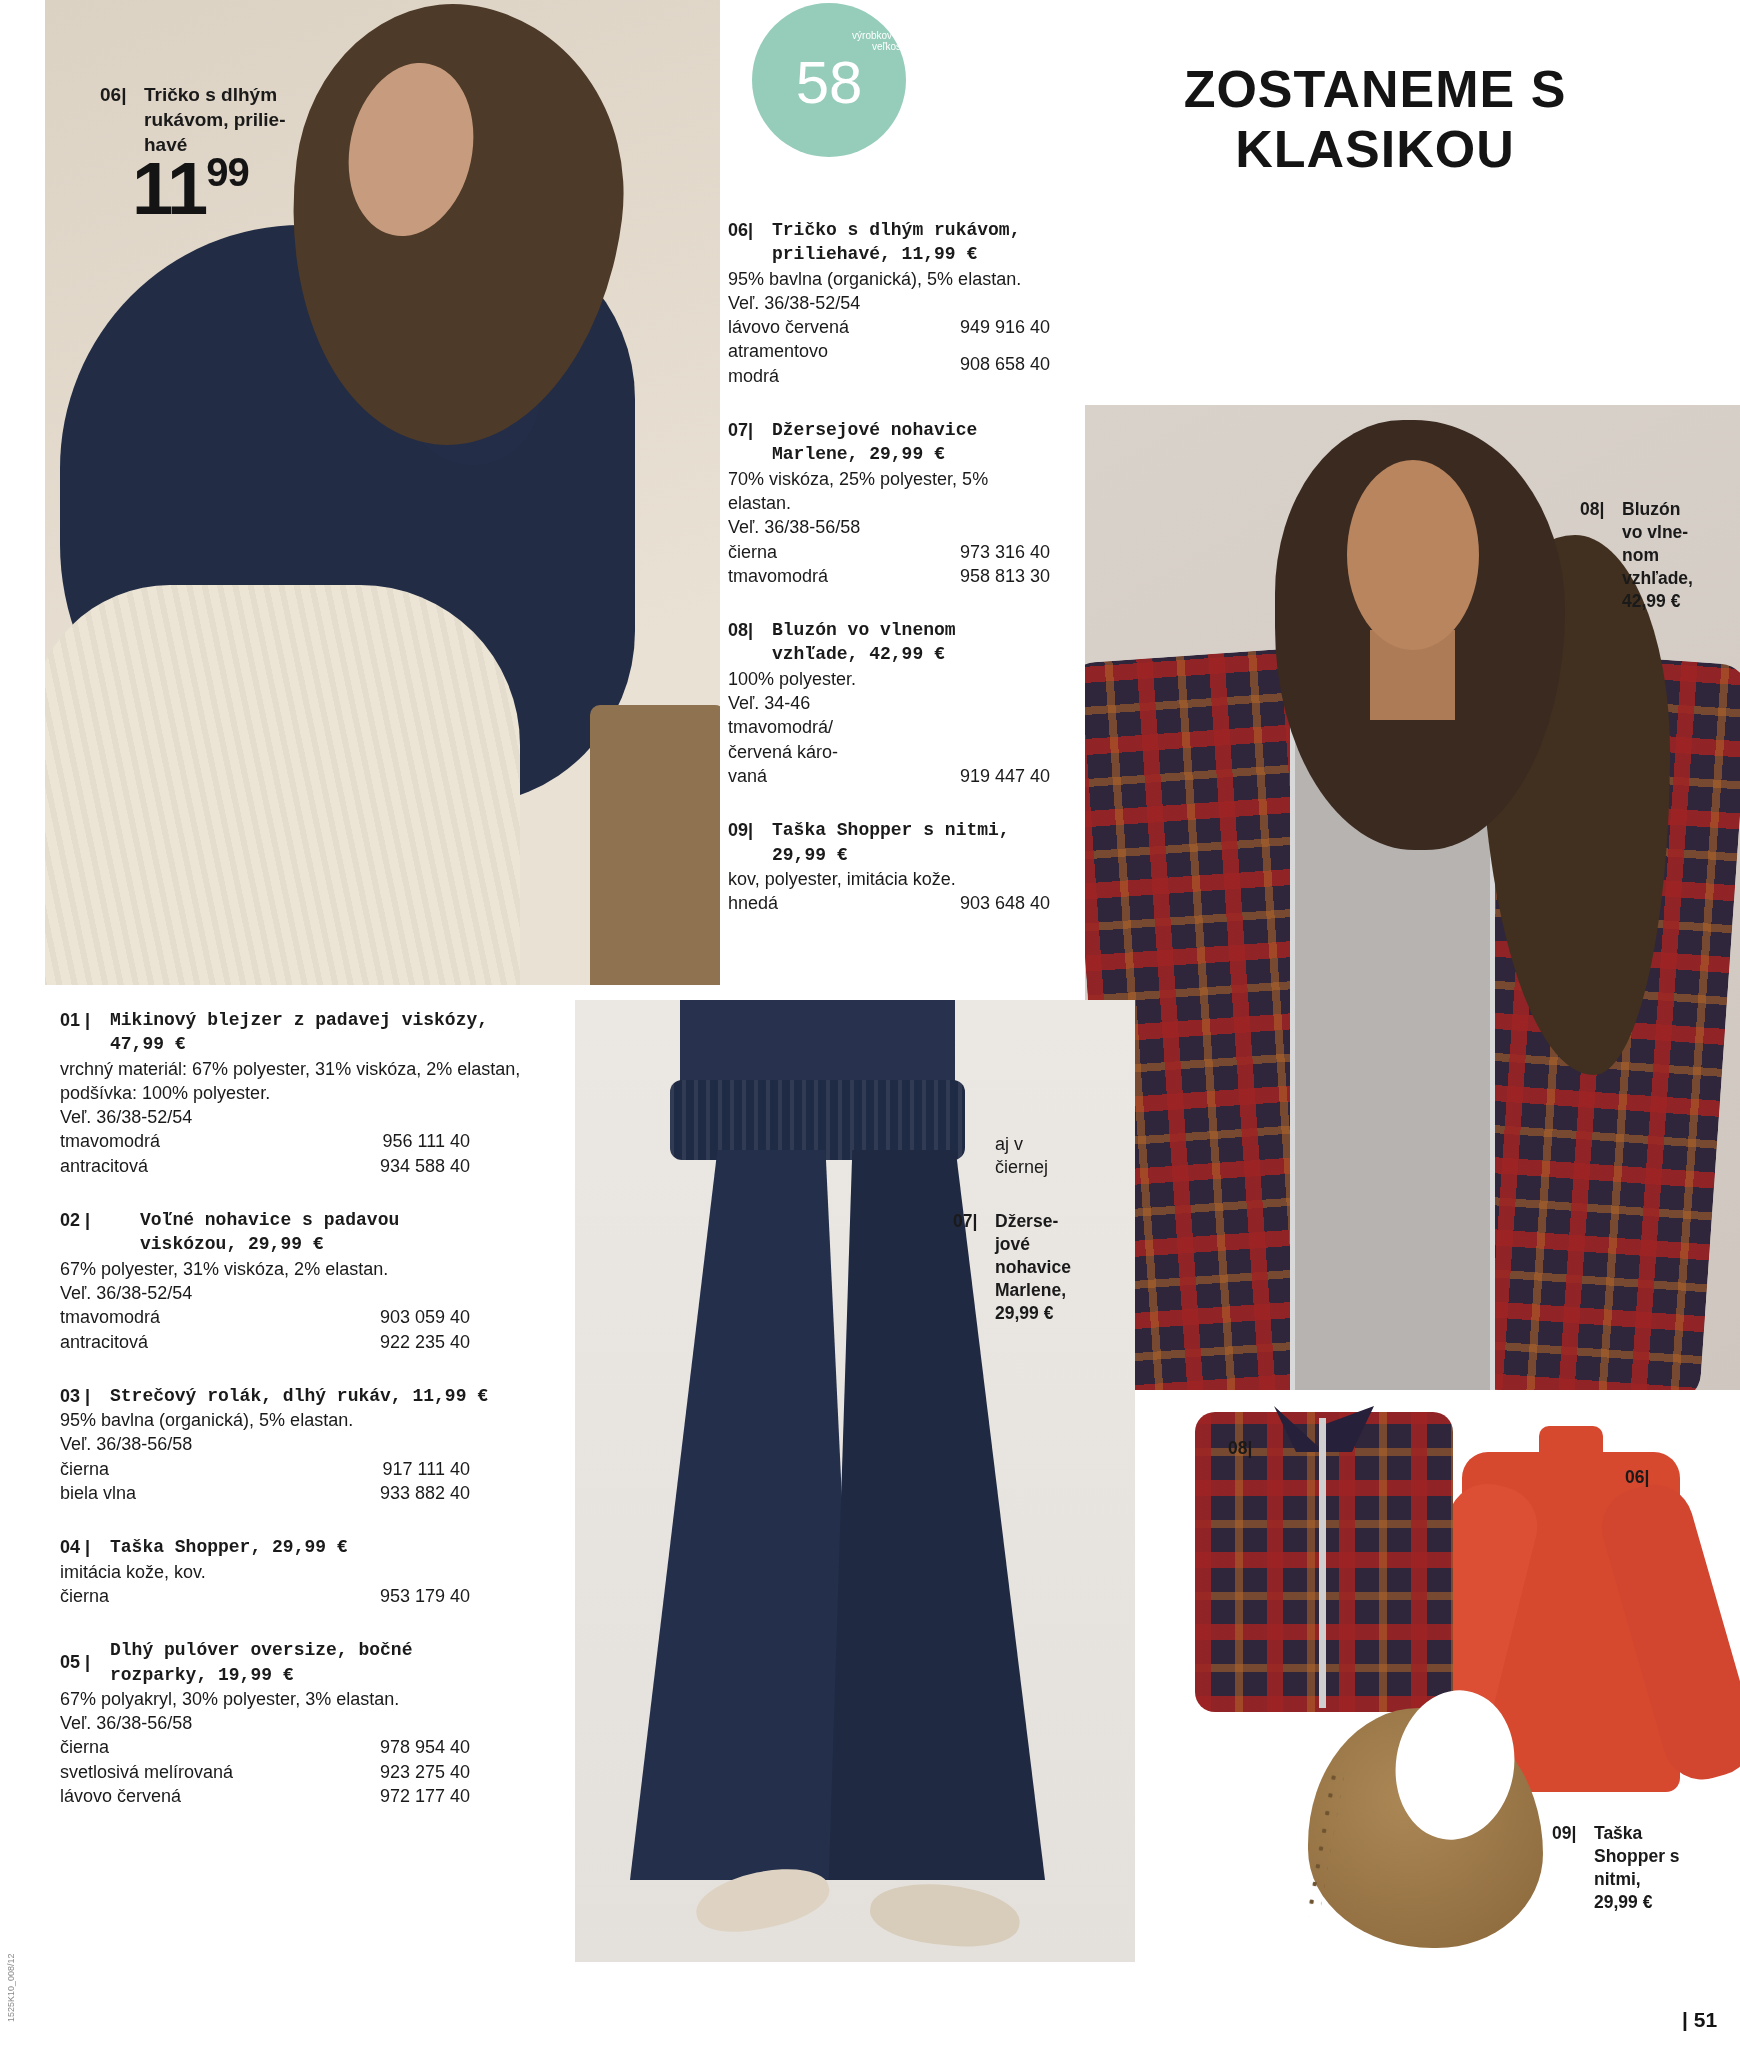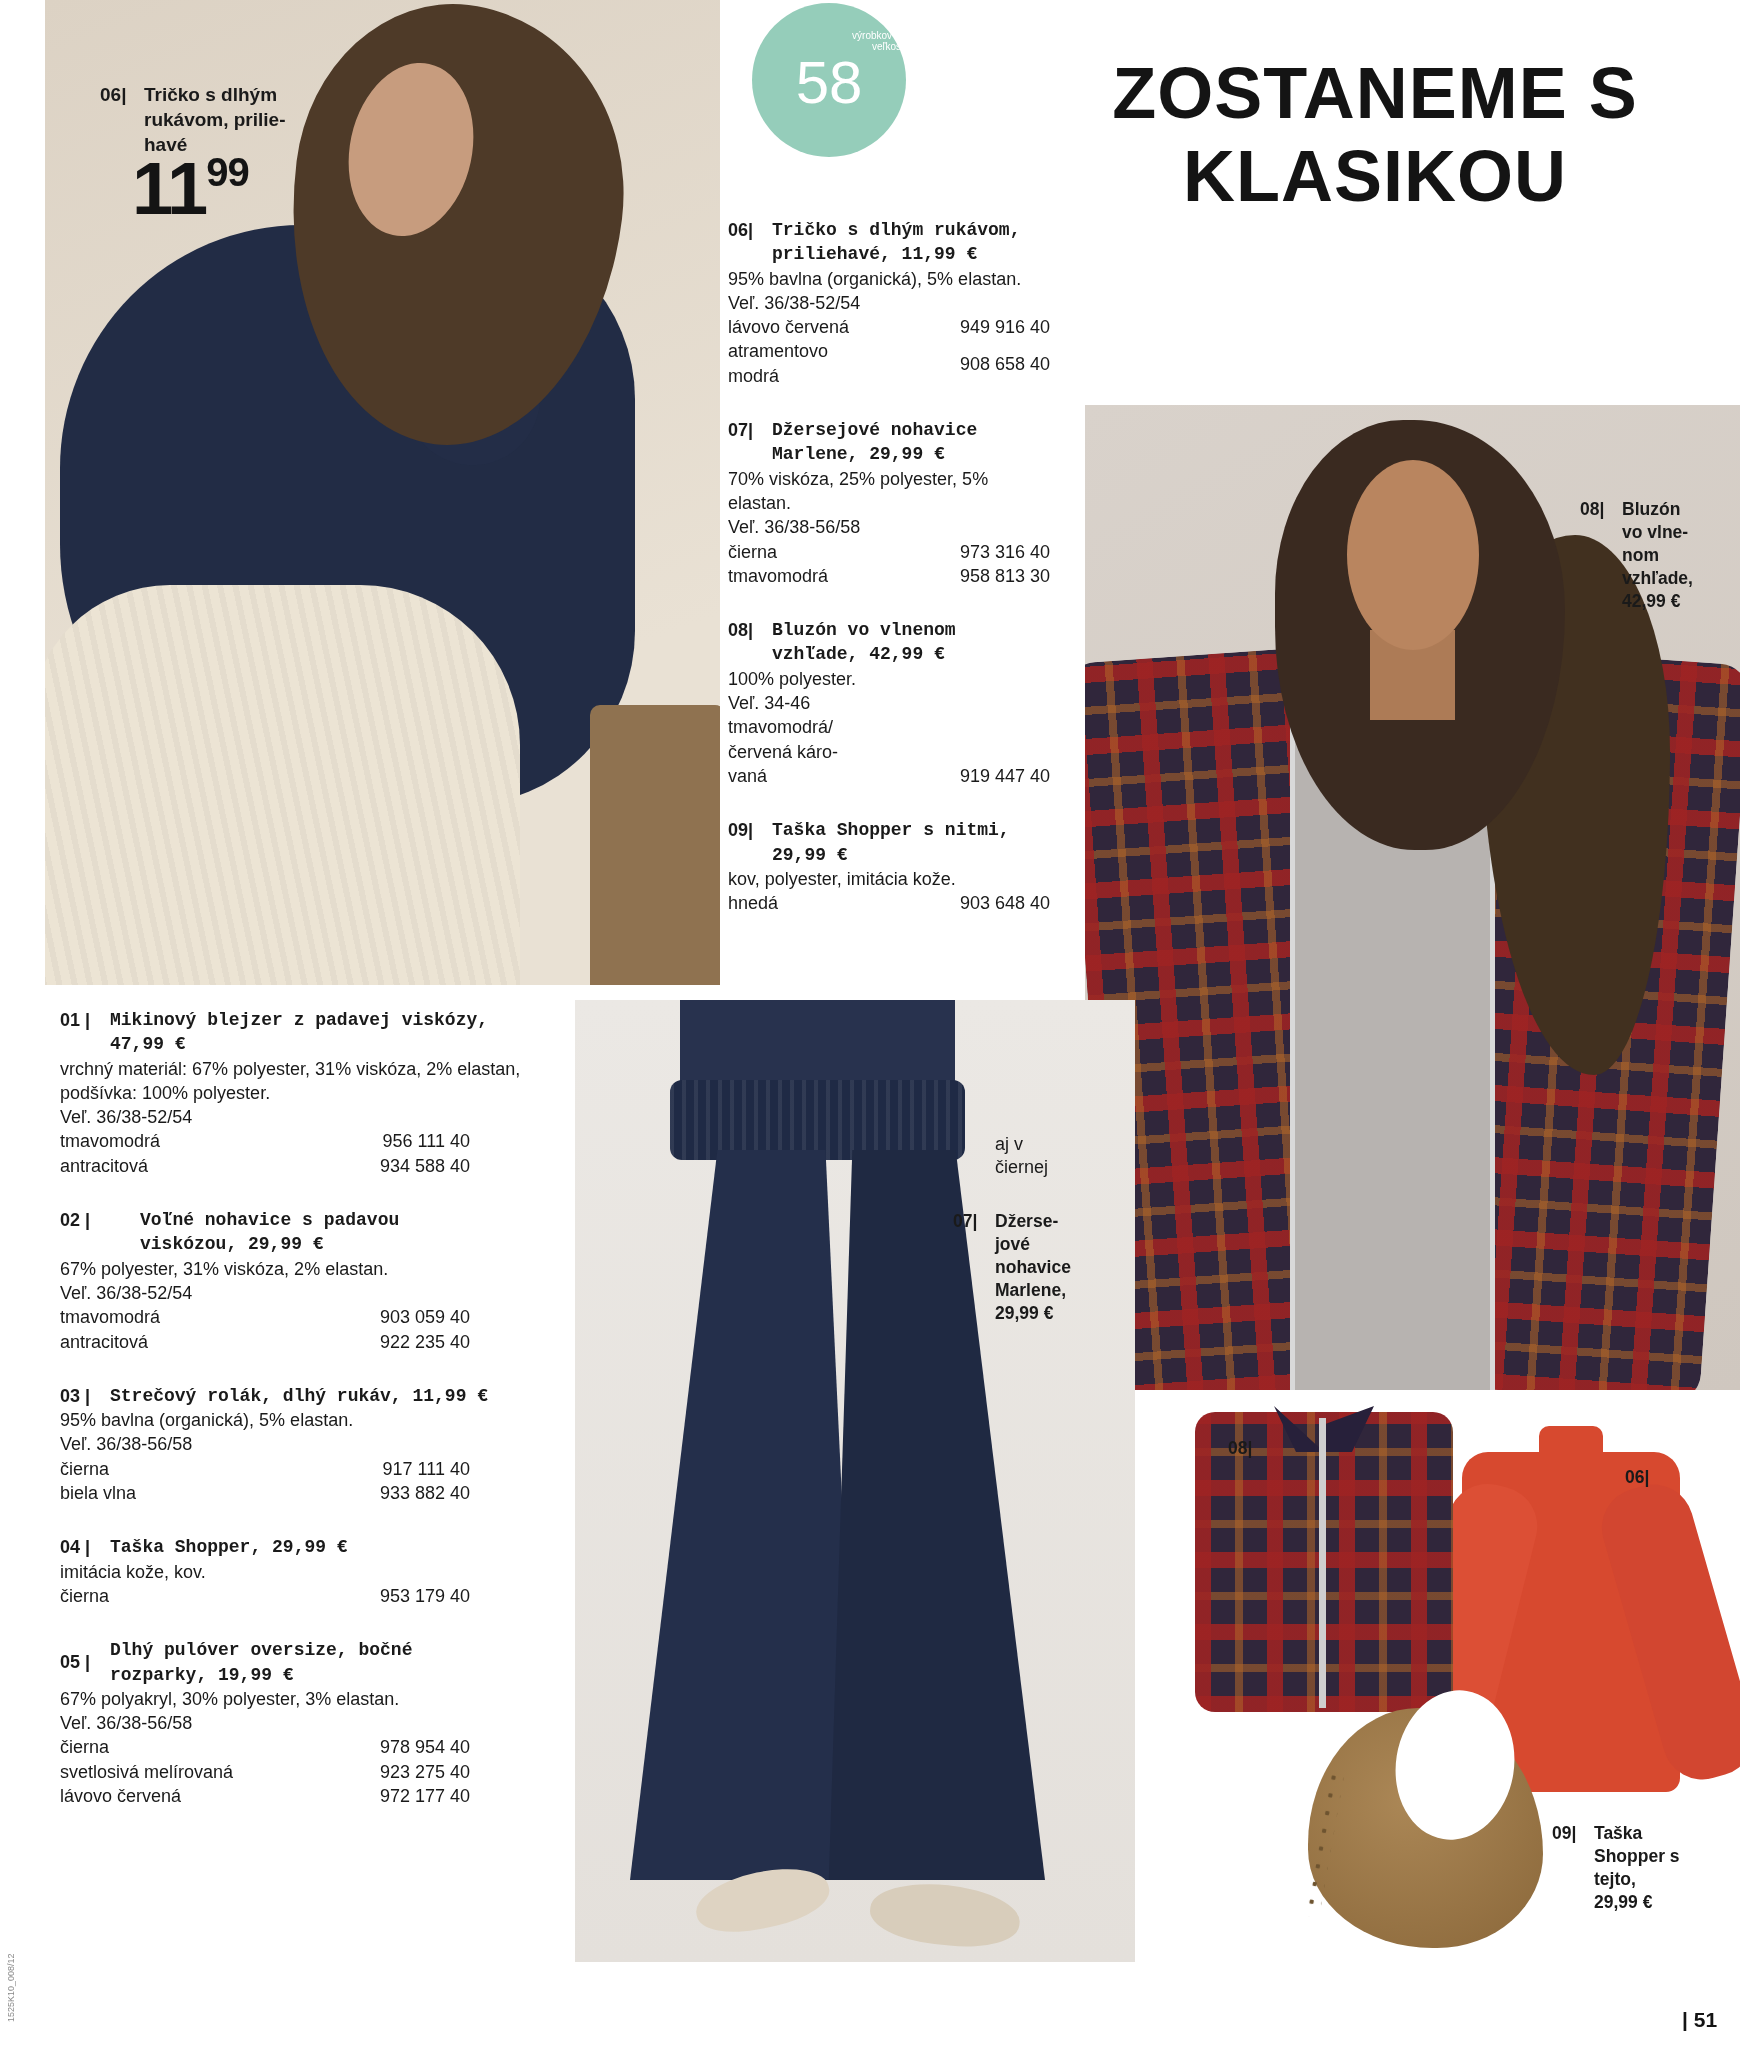--- a/index.html
+++ b/index.html
@@ -27,22 +27,22 @@
   .price-cents{font-size:40px;vertical-align:28px;letter-spacing:-1px;}
 
   
   .badge{position:absolute;left:752px;top:3px;width:154px;height:154px;border-radius:50%;
          background:#95cdba;color:#ffffff;text-align:center;z-index:6;
          display:flex;flex-direction:column;justify-content:flex-start;padding-top:16px;box-sizing:border-box;}
   .badge-line{font-size:10px;line-height:1.12;text-align:right;}
   .badge-number{font-size:60px;line-height:.95;margin-top:1px;font-weight:normal;}
 
   
-  .headline{position:absolute;left:1020px;top:52px;width:710px;text-align:center;
-            font-weight:bold;font-size:72px;line-height:1.15;letter-spacing:1px;color:#141414;z-index:5;}
+  .headline{position:absolute;left:1020px;top:60px;width:710px;text-align:center;
+            font-weight:bold;font-size:52px;line-height:1.15;letter-spacing:1px;color:#141414;z-index:5;}
 
   
   .photo{position:absolute;overflow:hidden;}
   .photo-left{left:45px;top:0;width:675px;height:985px;background:linear-gradient(160deg,#dcd2c4,#e9e1d4 70%);}
   .pl-sweater{position:absolute;left:15px;top:225px;width:575px;height:580px;background:#222c45;
               border-radius:42% 30% 30% 45%;}
   .pl-arm{position:absolute;left:330px;top:140px;width:135px;height:330px;background:#232d47;
           border-radius:70px;transform:rotate(-18deg);}
   .pl-hair{position:absolute;left:245px;top:5px;width:330px;height:440px;background:#4e3a28;
            border-radius:46% 54% 48% 52%/40% 44% 56% 60%;transform:rotate(7deg);}
@@ -374,21 +374,21 @@
     <div class="bag-hole"></div>
     <div class="bag-studs"></div>
   </div>
 
   <div class="caption" style="left:1552px;top:1822px;width:170px;">
     <div class="cap-flex">
       <span class="cap-no">09|</span>
       <span>
         <span>Taška</span><br>
         <span>Shopper s</span><br>
-        <span>tejto,</span><br>
+        <span>nitmi,</span><br>
         <span>29,99 €</span>
       </span>
     </div>
   </div>
 
   <div class="page-number">| 51</div>
   <div class="spine">1525K10_008/12</div>
 
 </div>
 

